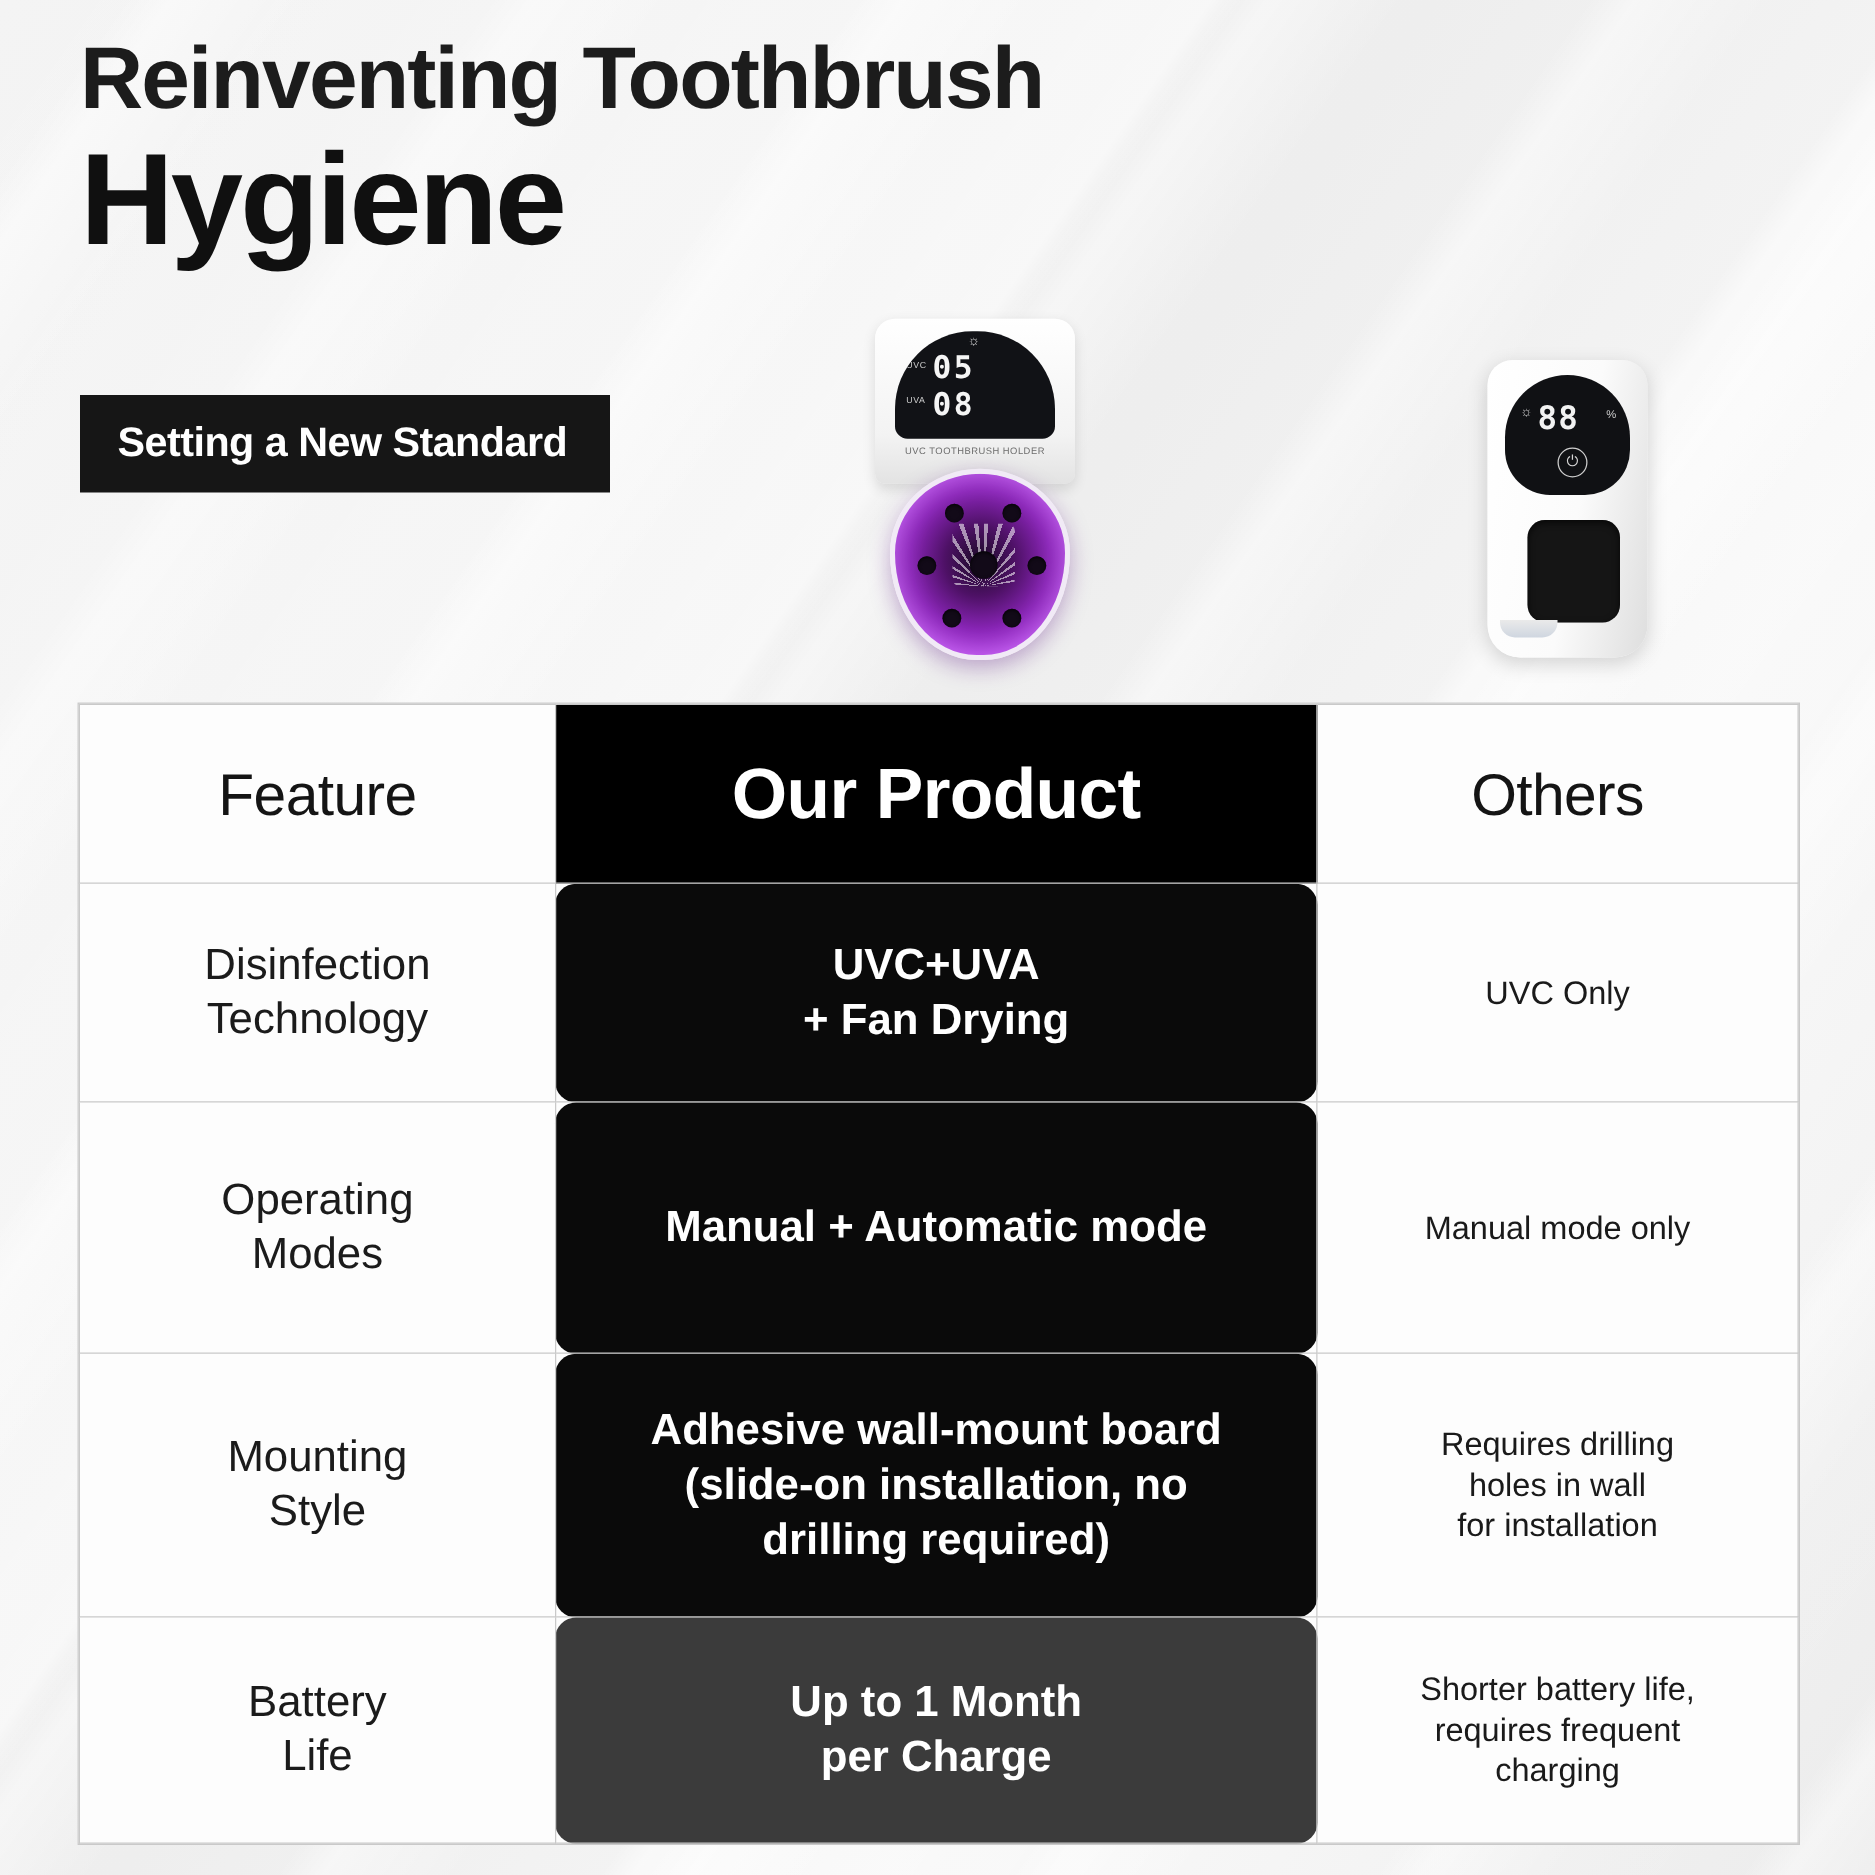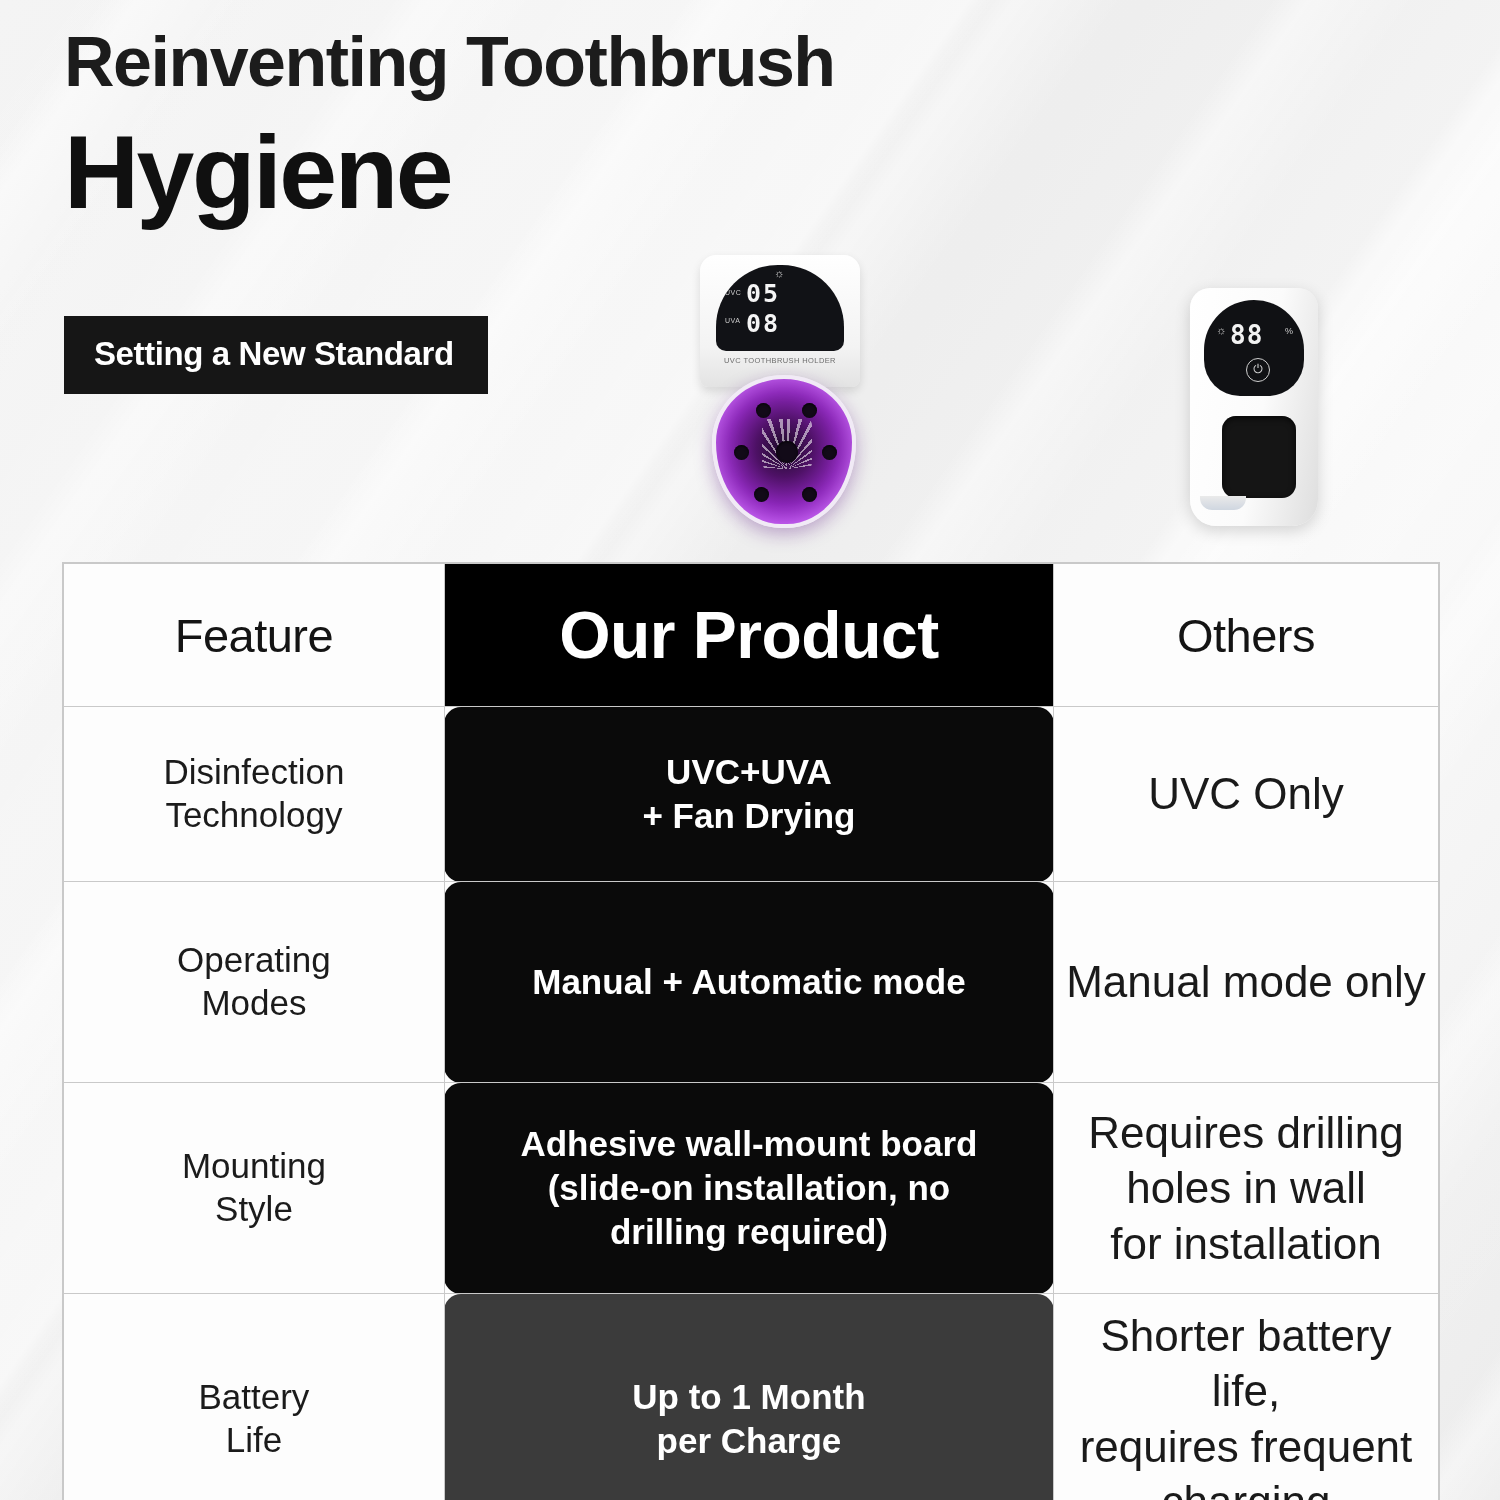--- a/index.html
+++ b/index.html
@@ -48,21 +48,21 @@
     color: #1c1c1c;
     line-height: 1.05;
     white-space: nowrap;
   }
   .title-2 {
     font-size: 104px;
     font-weight: bold;
     letter-spacing: -2.5px;
     color: #101010;
     line-height: 1.0;
-    margin-top: 20px;
+    margin-top: 8px;
     white-space: nowrap;
   }
   .badge {
     position: absolute;
     left: 64px;
     top: 316px;
     background: #161616;
     color: #ffffff;
     font-size: 33px;
     font-weight: bold;
@@ -289,21 +289,21 @@
     color: #141414;
     font-size: 47px;
     letter-spacing: -0.5px;
     height: 114px;
     padding: 0 8px;
   }
   thead th.ours {
     background: #000000;
     color: #ffffff;
     font-weight: bold;
-    font-size: 66px;
+    font-size: 57px;
   }
   tbody td {
     font-size: 34px;
     color: #1d1d1d;
     line-height: 1.22;
   }
   tbody td.feature {
     font-size: 35px;
     color: #1b1b1b;
   }
@@ -311,21 +311,21 @@
     background: #0a0a0a;
     color: #ffffff;
     font-weight: bold;
     font-size: 35px;
     line-height: 1.26;
     border-radius: 17px;
   }
   tbody tr.r-batt-cap td.ours { background: #303030; }
   tbody tr.r-batt-life td.ours { background: #3b3b3b; }
   tbody td.others {
-    font-size: 44px;
+    font-size: 26px;
     color: #1a1a1a;
     line-height: 1.26;
   }
   tr.r-disinfect td { height: 146px; }
   tr.r-modes td { height: 172px; }
   tr.r-mount td { height: 182px; }
   tr.r-batt-cap td { height: 154px; }
   tr.r-batt-life td { height: 152px; }
 </style>
 </head>

